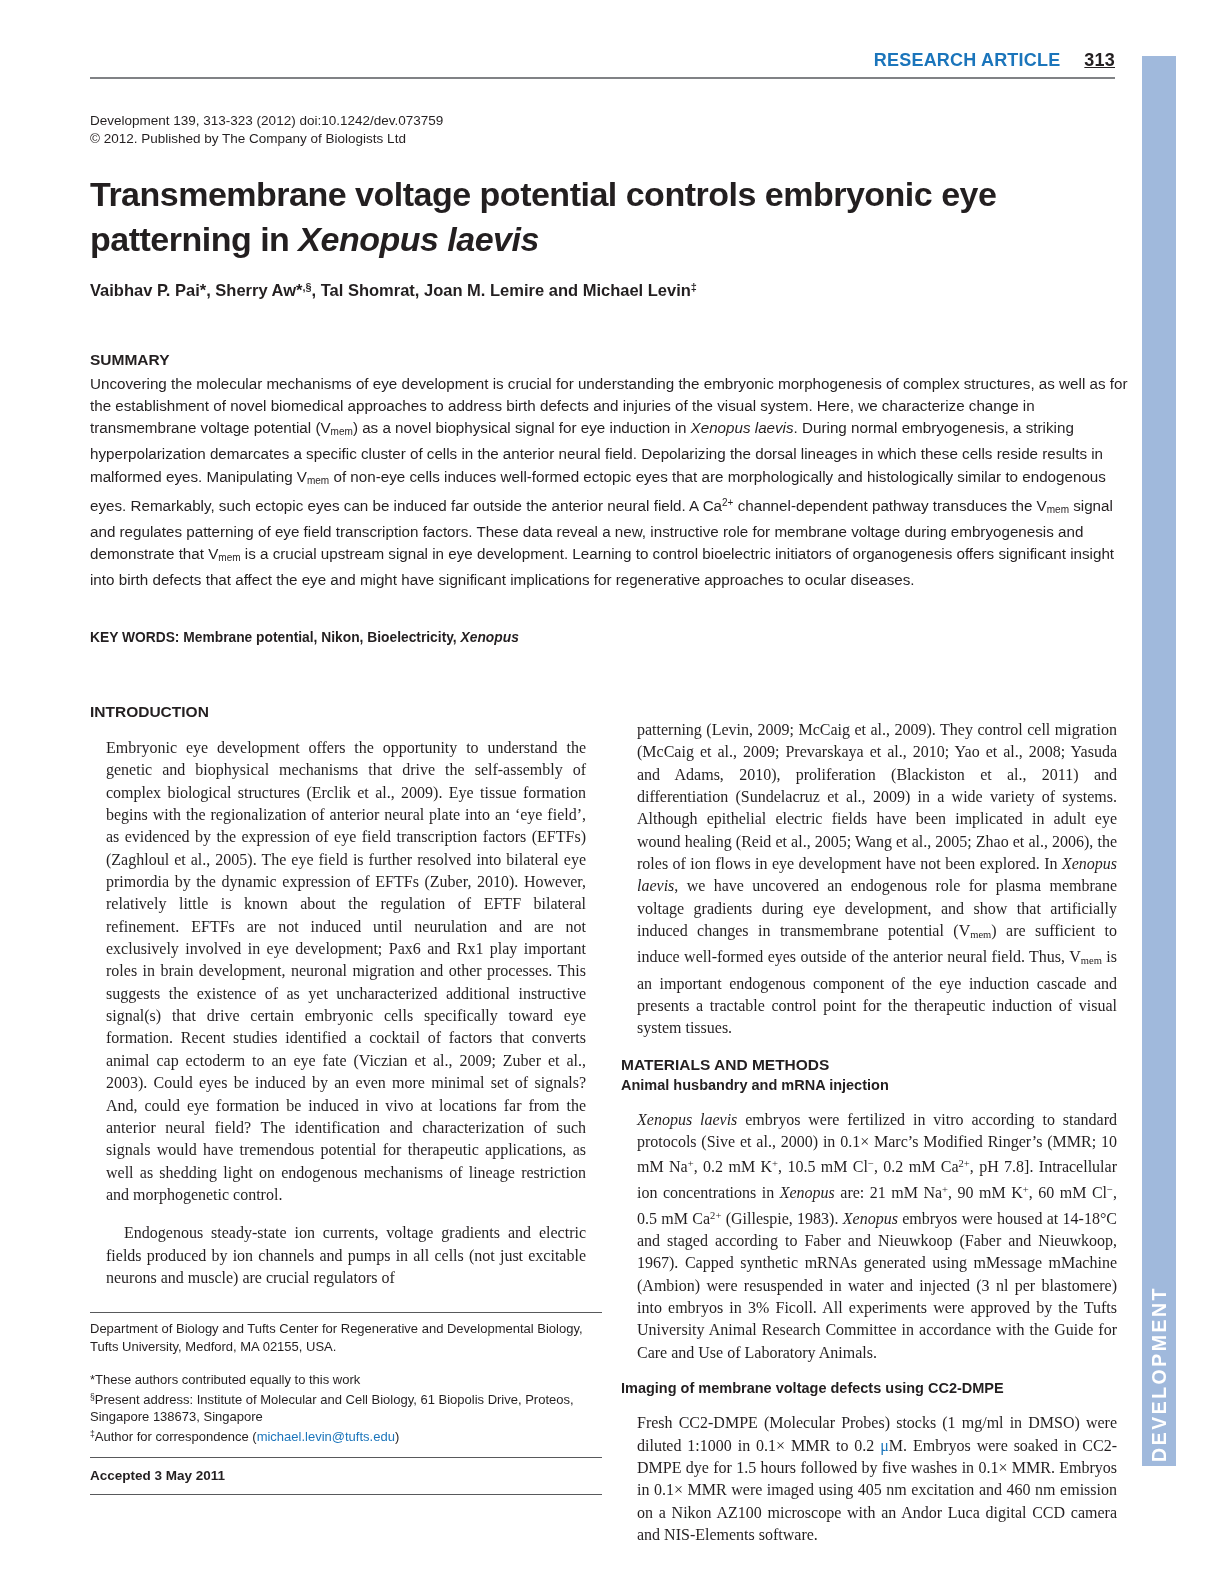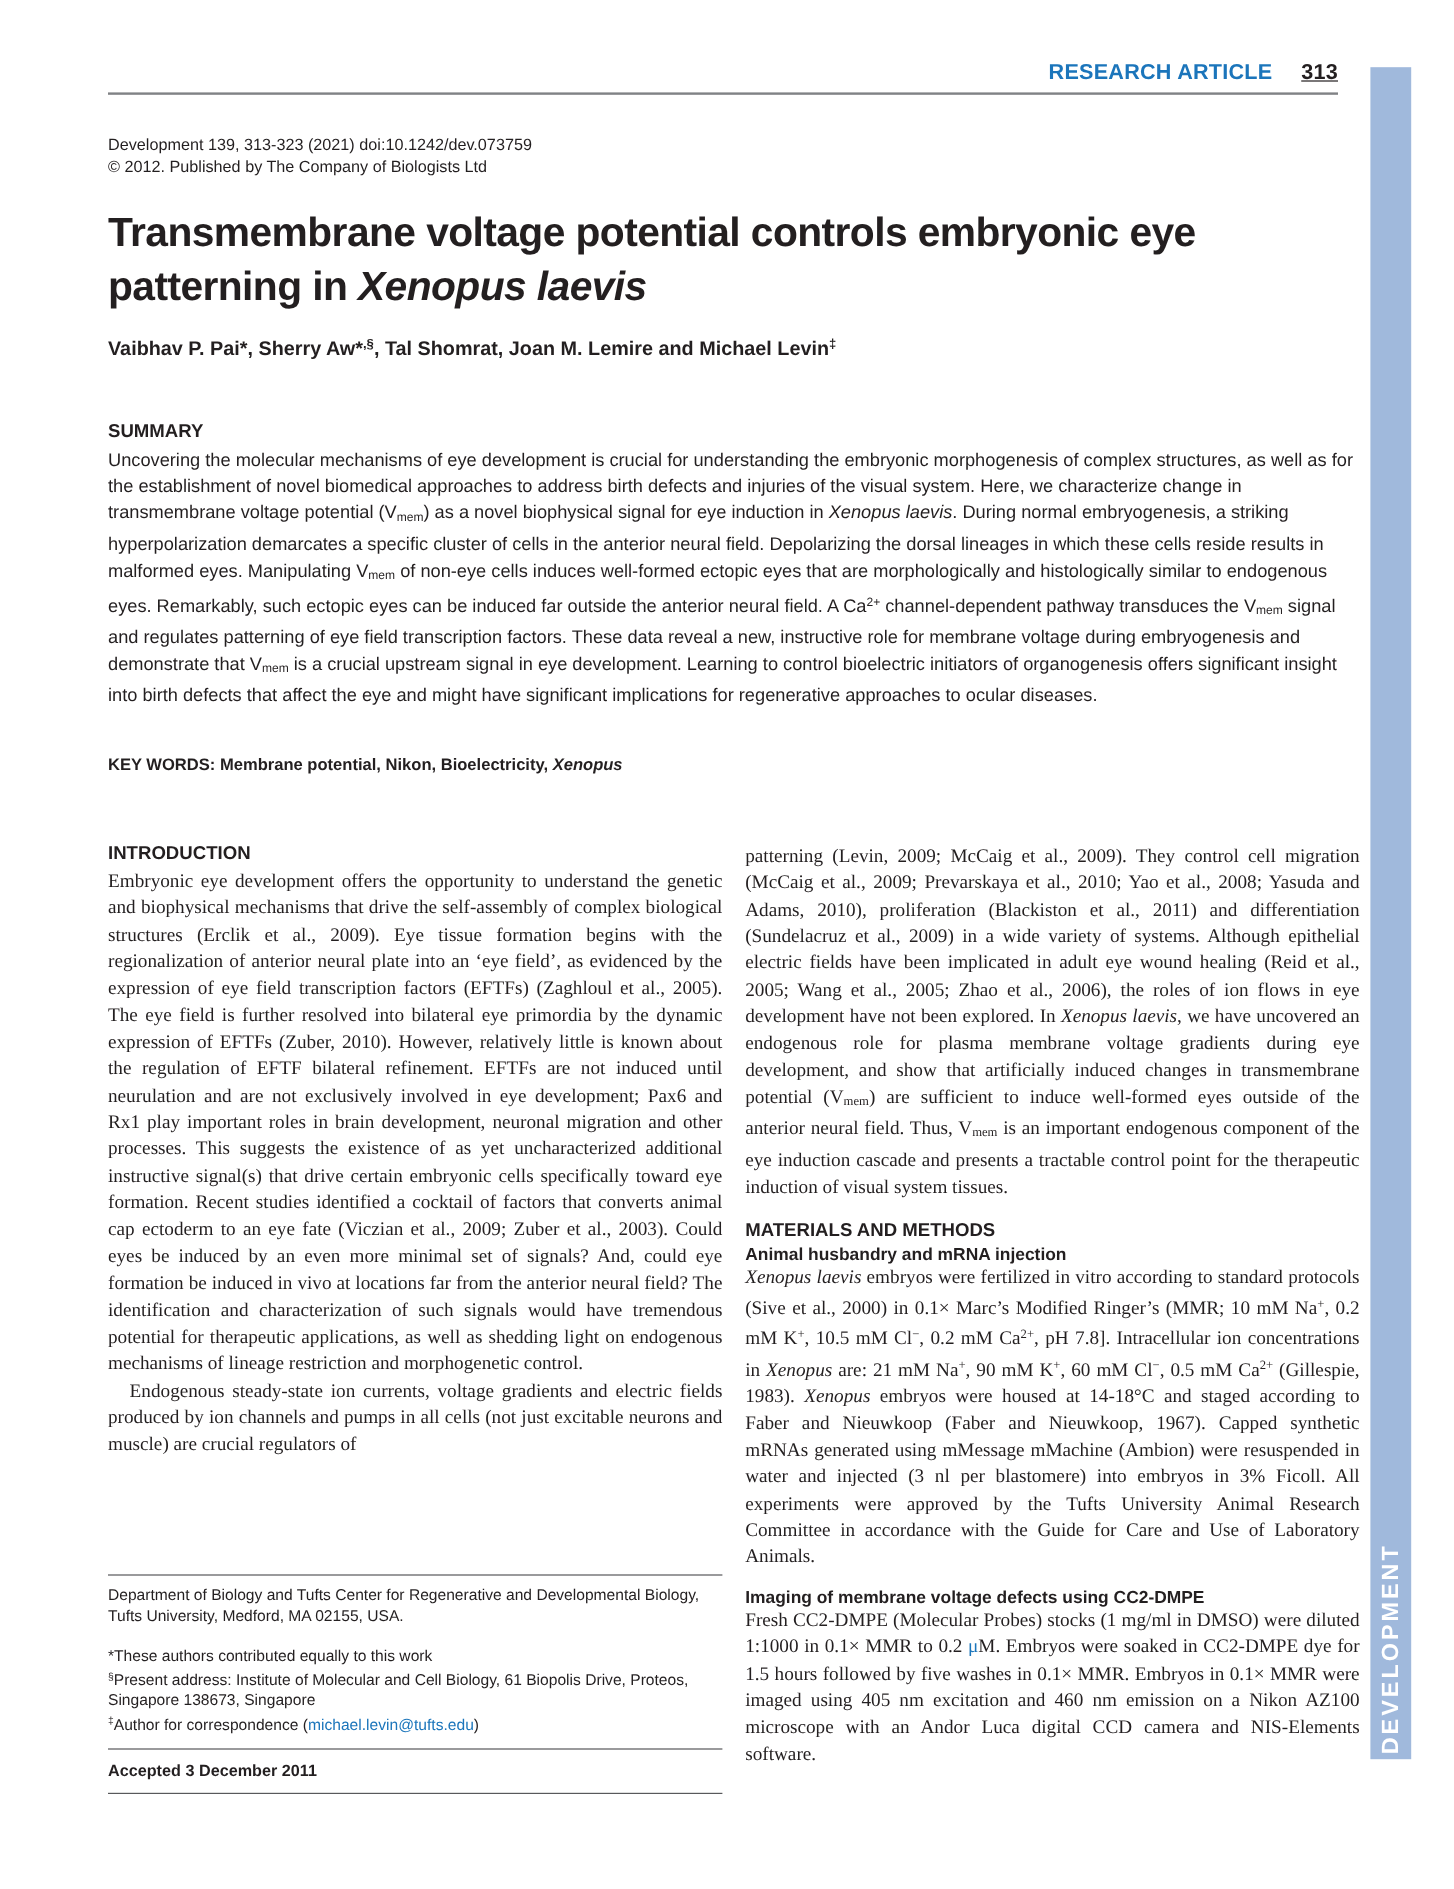--- a/index.html
+++ b/index.html
@@ -41,21 +41,21 @@
   }
   .keywords{position:absolute;left:90px;top:630px;font-size:13.8px;font-weight:bold;}
 
   .col{position:absolute;top:703px;width:512px;}
   .col-left{left:90px;}
   .col-right{left:621px;}
   .sec-head{font-size:15.5px;font-weight:bold;margin:0 0 3px 0;font-family:"Liberation Sans",sans-serif;}
   .sub-head{font-size:14.5px;font-weight:bold;margin:0;font-family:"Liberation Sans",sans-serif;}
   .body-para{
     font-family:"Liberation Serif",serif;
-    font-size:16px;line-height:22.35px;text-align:justify;margin:0;
+    font-size:16px;line-height:22.35px;text-align:justify;margin:16px;
   }
   .indent{text-indent:18px;}
   .mm-gap{margin-top:16px;}
   .sub-gap{margin-top:14px;}
 
   .footnotes{
     position:absolute;left:90px;top:1312px;width:512px;
     font-size:13px;line-height:17.5px;
   }
   .fn-rule{border:none;border-top:1px solid #58595b;margin:0 0 7px 0;}
@@ -80,21 +80,21 @@
 <body>
 
 <div id="page">
 
   <div class="hdr-row">
     <span class="hdr-section">RESEARCH ARTICLE</span><span class="hdr-page">313</span>
   </div>
   <div class="hdr-rule"></div>
 
   <div class="citation">
-    <div>Development 139, 313-323 (2021) doi:10.1242/dev.073759</div>
+    <div>Development 139, 313-323 (2012) doi:10.1242/dev.073759</div>
     <div>© 2012. Published by The Company of Biologists Ltd</div>
   </div>
 
   <h1 class="title" style="margin:0;"><span>Transmembrane voltage potential controls embryonic eye patterning in </span><span class="rt-i">Xenopus laevis</span></h1>
   <div class="authors"><span>Vaibhav P. Pai*, Sherry Aw*</span><span class="rt-sup">,§</span><span>, Tal Shomrat, Joan M. Lemire and Michael Levin</span><span class="rt-sup">‡</span></div>
 
   <div class="summary-head">SUMMARY</div>
   <div class="summary-body"><span>Uncovering the molecular mechanisms of eye development is crucial for understanding the embryonic morphogenesis of complex structures, as well as for the establishment of novel biomedical approaches to address birth defects and injuries of the visual system. Here, we characterize change in transmembrane voltage potential (V</span><span class="rt-sub">mem</span><span>) as a novel biophysical signal for eye induction in </span><span class="rt-i">Xenopus laevis</span><span>. During normal embryogenesis, a striking hyperpolarization demarcates a specific cluster of cells in the anterior neural field. Depolarizing the dorsal lineages in which these cells reside results in malformed eyes. Manipulating V</span><span class="rt-sub">mem</span><span> of non-eye cells induces well-formed ectopic eyes that are morphologically and histologically similar to endogenous eyes. Remarkably, such ectopic eyes can be induced far outside the anterior neural field. A Ca</span><span class="rt-sup">2+</span><span> channel-dependent pathway transduces the V</span><span class="rt-sub">mem</span><span> signal and regulates patterning of eye field transcription factors. These data reveal a new, instructive role for membrane voltage during embryogenesis and demonstrate that V</span><span class="rt-sub">mem</span><span> is a crucial upstream signal in eye development. Learning to control bioelectric initiators of organogenesis offers significant insight into birth defects that affect the eye and might have significant implications for regenerative approaches to ocular diseases.</span></div>
 
   <div class="keywords"><span>KEY WORDS: Membrane potential, Nikon, Bioelectricity, </span><span class="rt-i">Xenopus</span></div>
@@ -114,21 +114,21 @@
     <p class="body-para"><span>Fresh CC2-DMPE (Molecular Probes) stocks (1 mg/ml in DMSO) were diluted 1:1000 in 0.1× MMR to 0.2 </span><span class="rt-mu">μ</span><span>M. Embryos were soaked in CC2-DMPE dye for 1.5 hours followed by five washes in 0.1× MMR. Embryos in 0.1× MMR were imaged using 405 nm excitation and 460 nm emission on a Nikon AZ100 microscope with an Andor Luca digital CCD camera and NIS-Elements software.</span></p>
   </div>
 
   <div class="footnotes">
     <hr class="fn-rule">
     <p class="fn-affil">Department of Biology and Tufts Center for Regenerative and Developmental Biology, Tufts University, Medford, MA 02155, USA.</p>
     <p class="fn-line">*These authors contributed equally to this work</p>
     <p class="fn-line"><span class="rt-sup">§</span><span>Present address: Institute of Molecular and Cell Biology, 61 Biopolis Drive, Proteos, Singapore 138673, Singapore</span></p>
     <p class="fn-line"><span class="rt-sup">‡</span><span>Author for correspondence (</span><span class="rt-link">michael.levin@tufts.edu</span><span>)</span></p>
     <hr class="accepted-rule">
-    <p class="accepted">Accepted 3 December 2011</p>
+    <p class="accepted">Accepted 3 May 2011</p>
     <hr class="accepted-bottom-rule">
   </div>
 
   <div class="side-banner">
     <span class="side-banner-label">DEVELOPMENT</span>
   </div>
 
 </div>
 
 </body></html>

